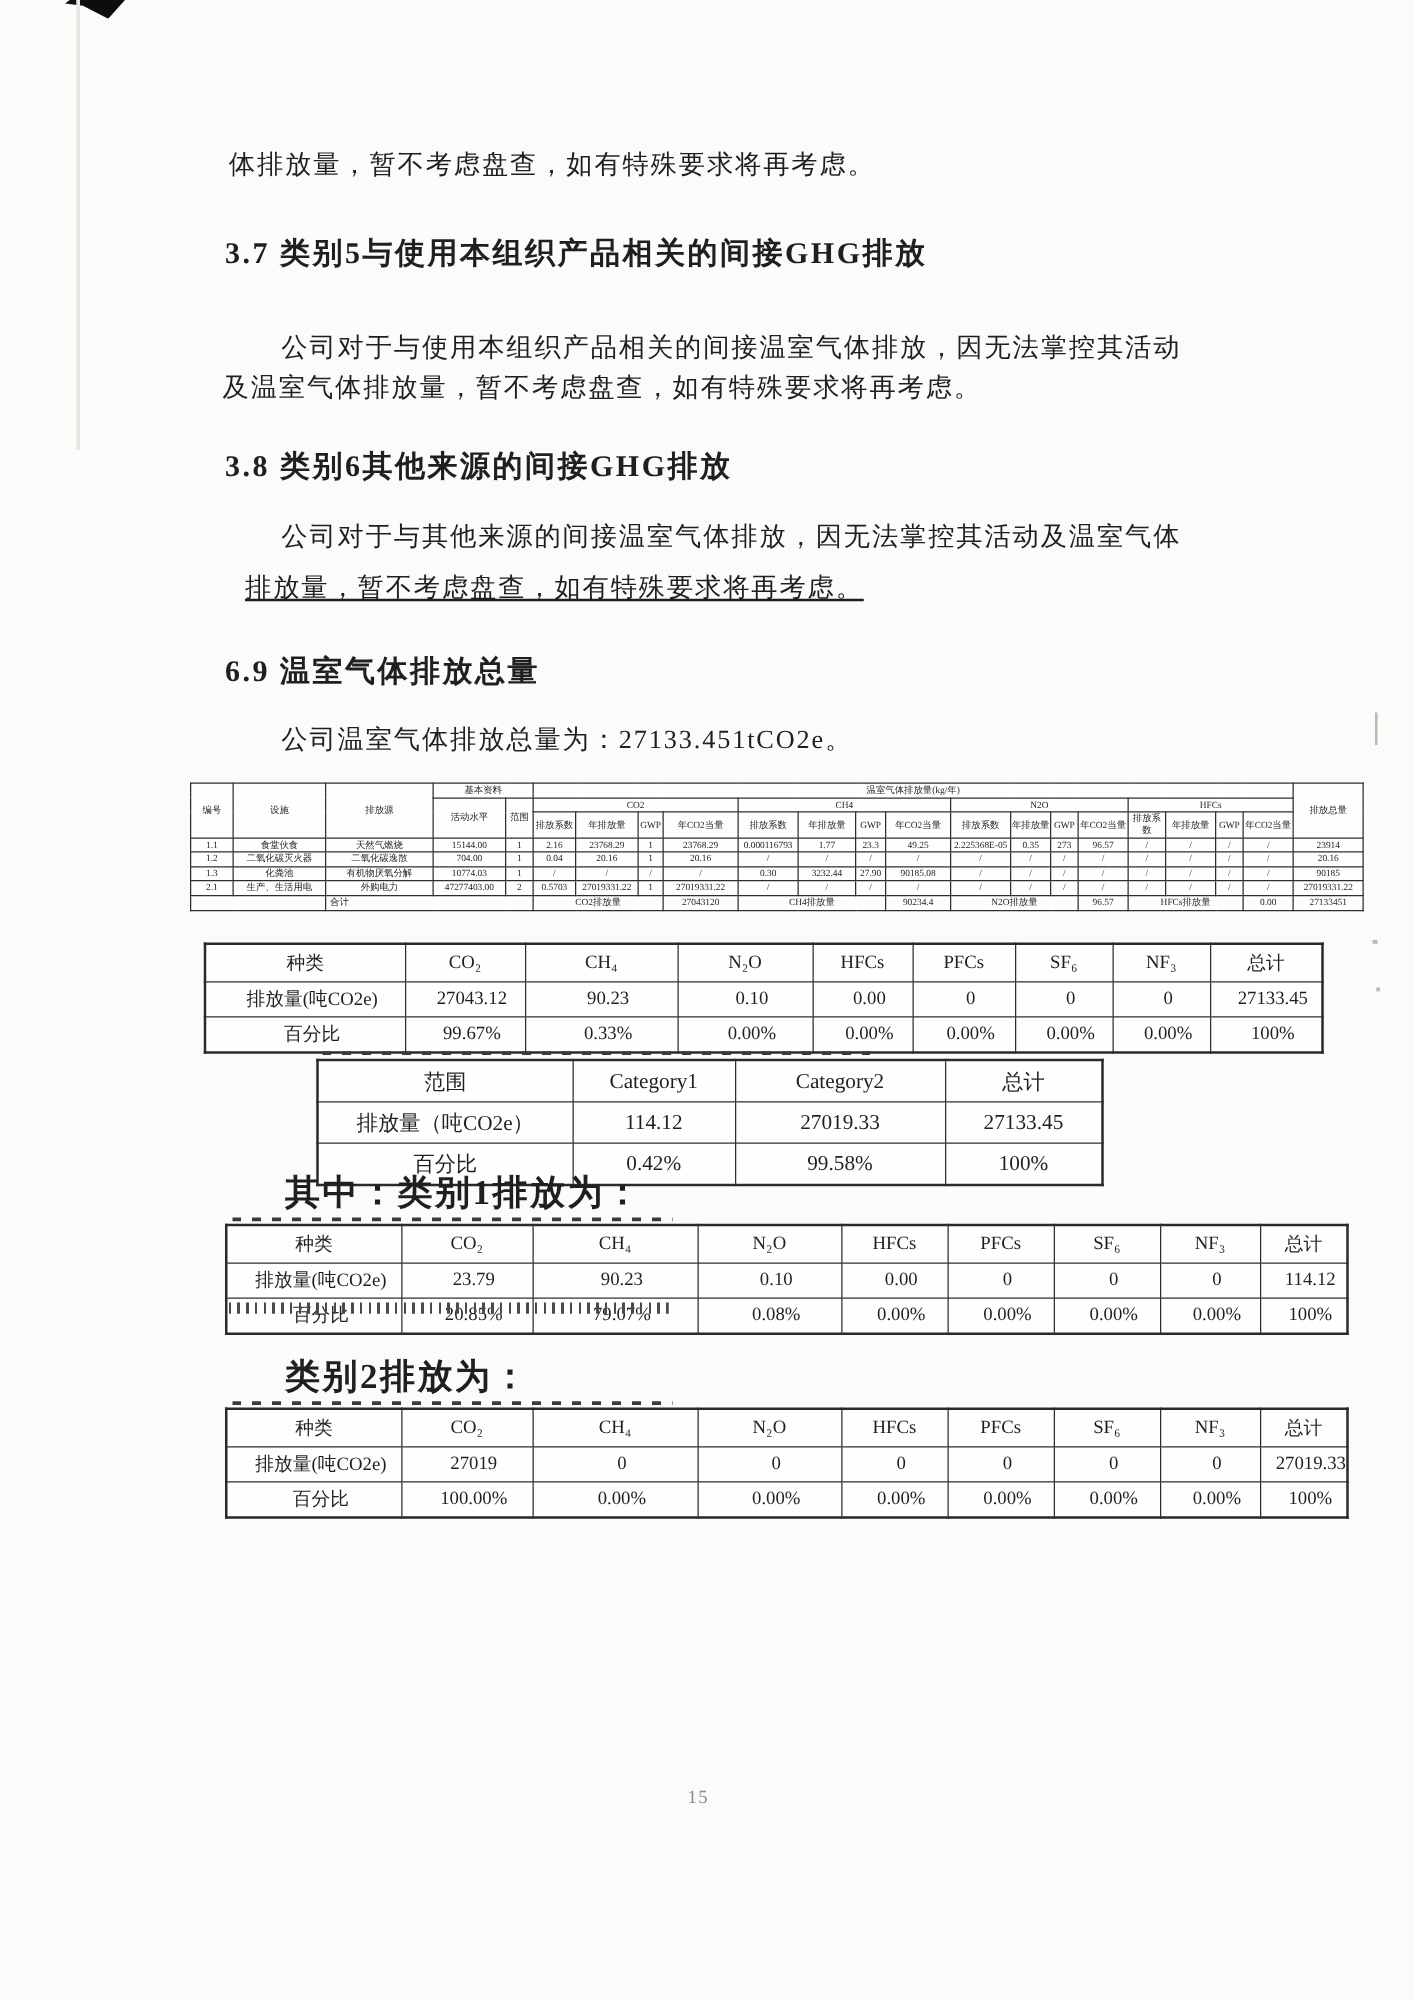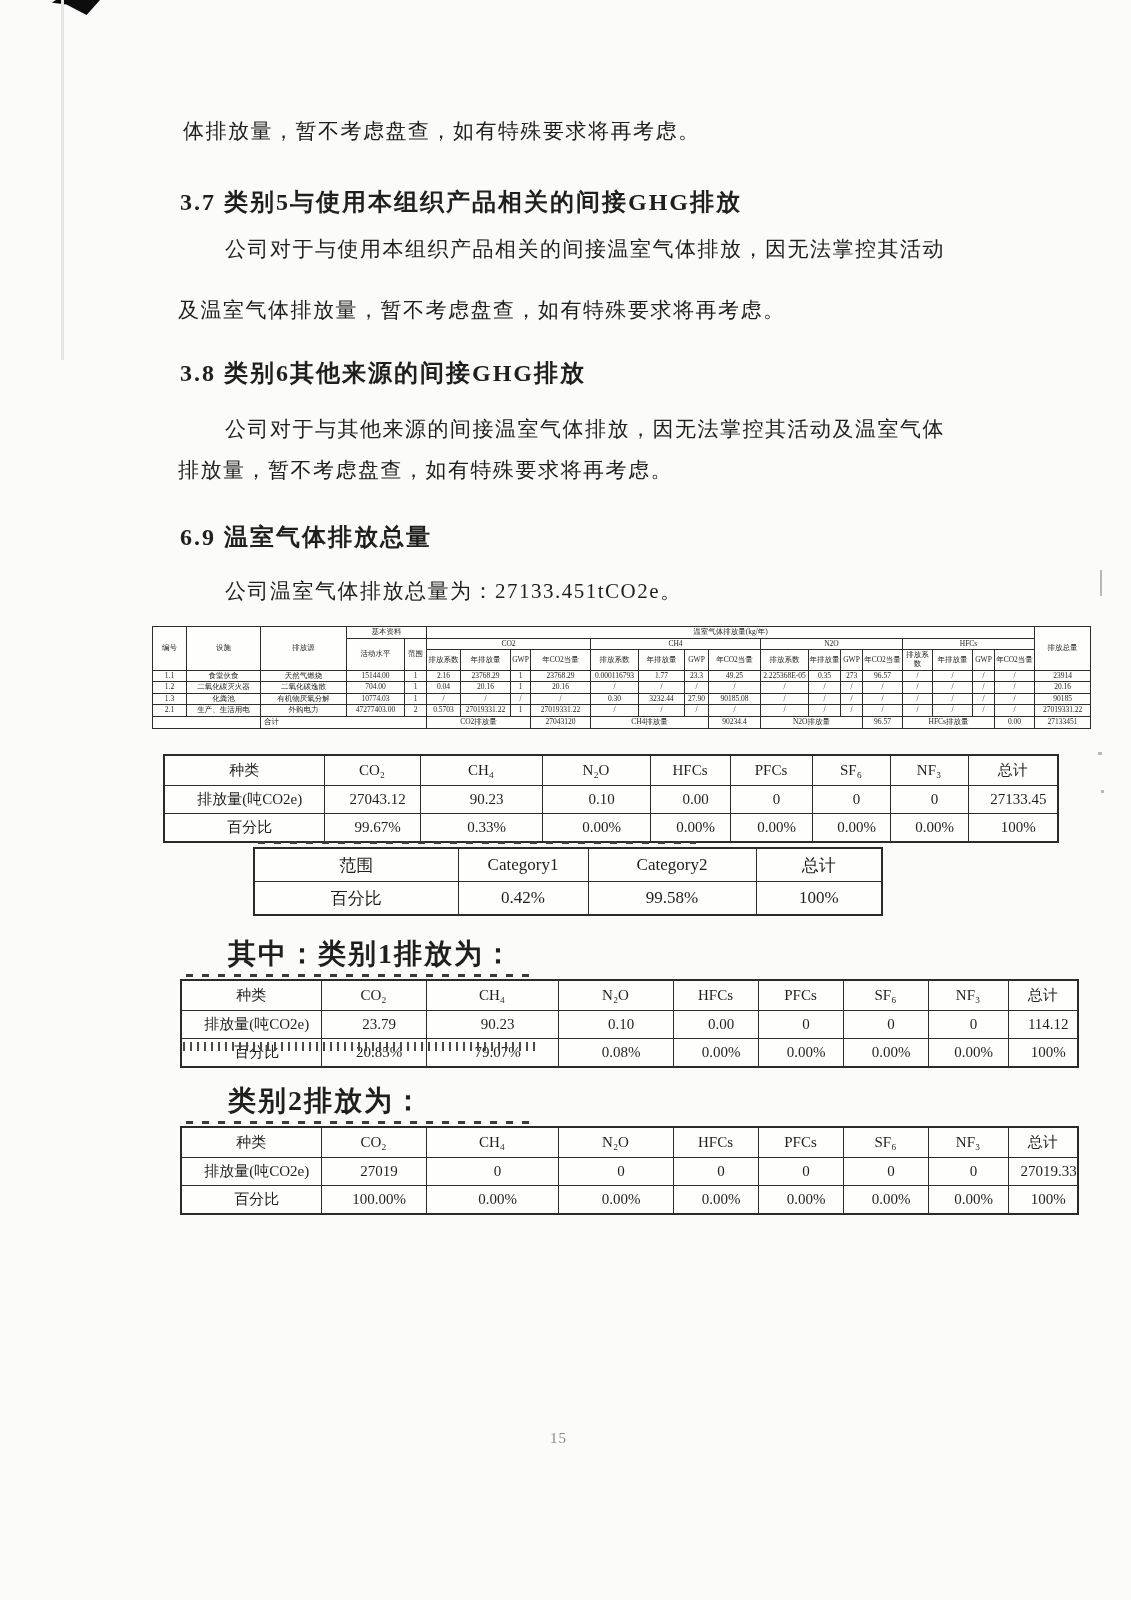--- a/index.html
+++ b/index.html
@@ -53,26 +53,26 @@
 
 <div class="abs wedge"></div>
 <div class="abs foldline"></div>
 <div class="abs edge-mark" style="left:1100px;top:570px;width:2px;height:26px;"></div>
 <div class="abs edge-mark" style="left:1098px;top:752px;width:4px;height:3px;"></div>
 <div class="abs edge-mark" style="left:1101px;top:790px;width:3px;height:3px;"></div>
 
 <div class="abs body-line" style="left:183px;top:117px;">体排放量，暂不考虑盘查，如有特殊要求将再考虑。</div>
 
 <div class="abs h2" style="left:180px;top:186px;">3.7 类别5与使用本组织产品相关的间接GHG排放</div>
-<div class="abs body-line" style="left:225px;top:235px;">公司对于与使用本组织产品相关的间接温室气体排放，因无法掌控其活动</div>
+<div class="abs body-line" style="left:225px;top:264px;">公司对于与使用本组织产品相关的间接温室气体排放，因无法掌控其活动</div>
 <div class="abs body-line" style="left:178px;top:296px;">及温室气体排放量，暂不考虑盘查，如有特殊要求将再考虑。</div>
 
 <div class="abs h2" style="left:180px;top:357px;">3.8 类别6其他来源的间接GHG排放</div>
 <div class="abs body-line" style="left:225px;top:415px;">公司对于与其他来源的间接温室气体排放，因无法掌控其活动及温室气体</div>
-<div class="abs body-line" style="left:178px;top:456px;">排放量，暂不考虑盘查，如有特殊要求将再考虑。</div>
+<div class="abs body-line" style="left:196px;top:456px;text-decoration:underline;">排放量，暂不考虑盘查，如有特殊要求将再考虑。</div>
 
 <div class="abs h2" style="left:180px;top:521px;">6.9 温室气体排放总量</div>
 <div class="abs body-line" style="left:225px;top:577px;">公司温室气体排放总量为：27133.451tCO2e。</div>
 
 <div class="abs tbl-caption" style="left:478px;top:614px;margin-top:33px;">表4 排放量统计汇总表</div>
 <table class="abs tbl-big" style="left:152px;top:626px;">
   <colgroup>
     <col style="width:34px">
       <col style="width:74px">
       <col style="width:86px">
@@ -310,20 +310,26 @@
   <thead>
       <tr>
         <th>范围</th>
         <th>Category1</th>
         <th>Category2</th>
         <th>总计</th>
       </tr>
     </thead>
   <tbody>
       <tr>
+        <td>排放量（吨CO2e）</td>
+        <td>114.12</td>
+        <td>27019.33</td>
+        <td>27133.45</td>
+      </tr>
+      <tr>
         <td>百分比</td>
         <td>0.42%</td>
         <td>99.58%</td>
         <td>100%</td>
       </tr>
     </tbody>
 </table>
 
 <div class="abs sub-h" style="left:228px;top:935px;">其中：类别1排放为：</div>
 

